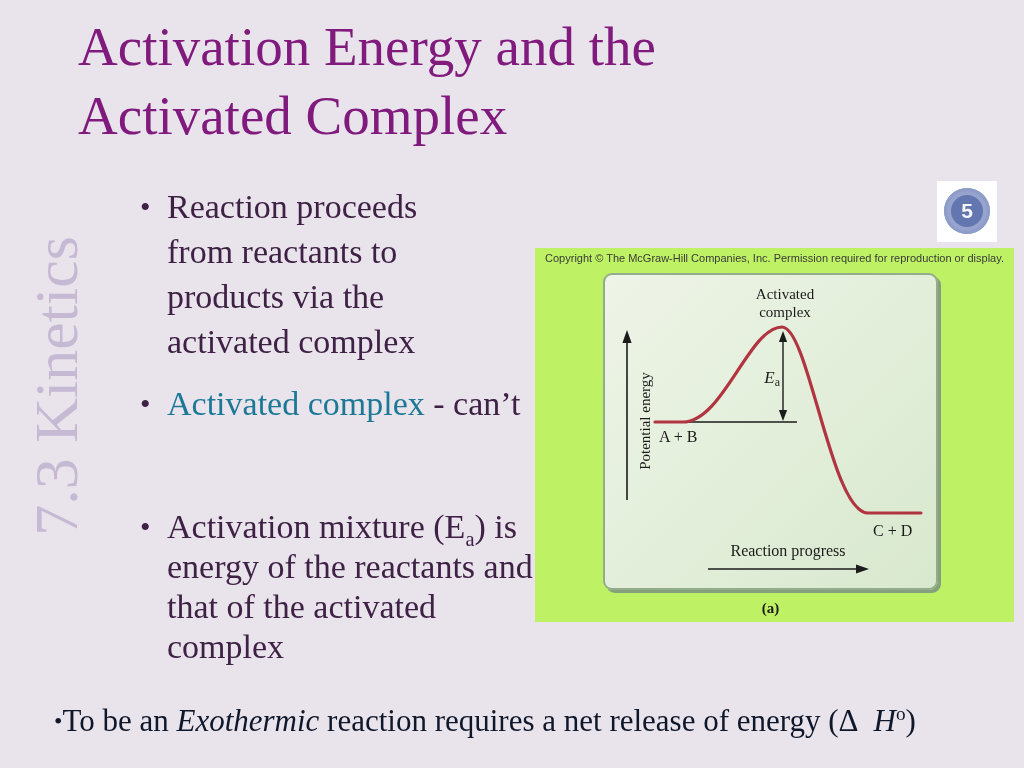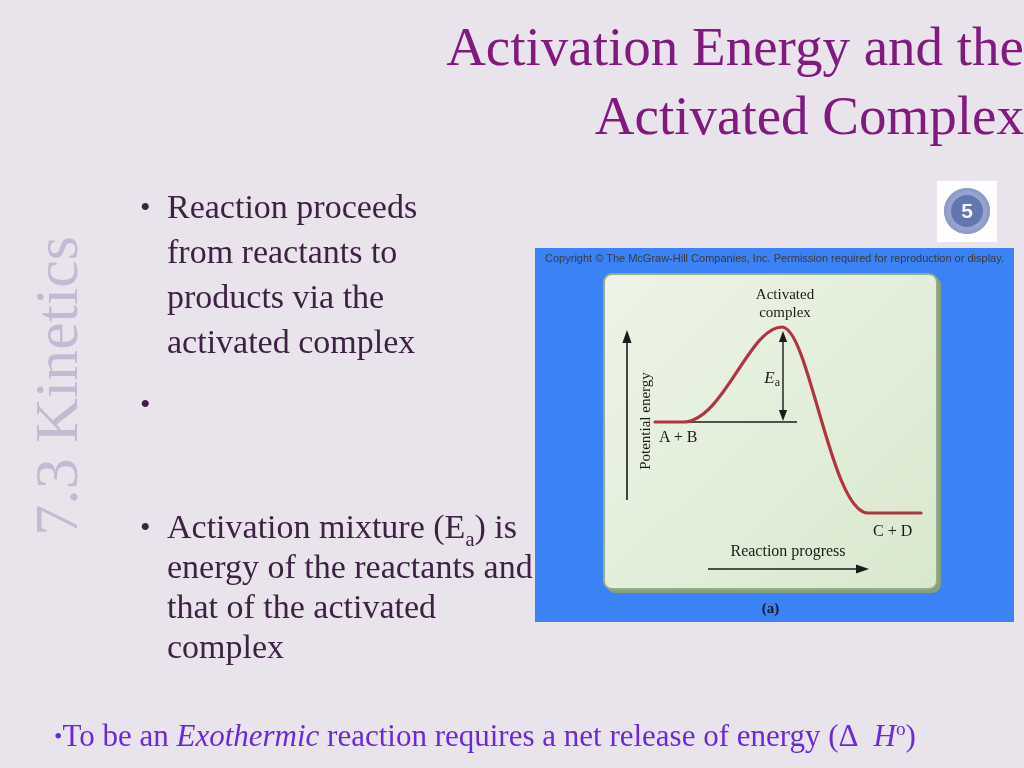--- a/index.html
+++ b/index.html
@@ -6,43 +6,43 @@
   body{width:1024px;height:768px;overflow:hidden;}
   .slide{
     position:relative;width:1024px;height:768px;
     background:#e9e4ec;
     font-family:"Liberation Serif", serif;
   }
   
   .title{
     position:absolute;top:12px;left:0;width:1024px;
     padding-left:78px;box-sizing:border-box;
-    text-align:right;color:#801a7d;
+    text-align:left;color:#801a7d;
     font-size:55px;line-height:69px;font-weight:400;
   }
   
   .sidebar{position:absolute;left:18px;top:232px;width:76px;height:308px;}
   .sidebar span{
     position:absolute;left:38px;top:154px;
     transform:translate(-50%,-50%) rotate(-90deg);
     white-space:nowrap;color:#c6b9d3;font-size:62px;
   }
   
   .bullet-block{position:absolute;left:140px;color:#3e2144;font-size:34px;}
   .bullet-block .marker{position:absolute;left:0;top:0;font-size:30px;}
   .bullet-block .lines{margin-left:27px;}
   .b1{top:184px;line-height:45px;}
   .b2{top:384px;line-height:40px;}
   .b3{top:507px;line-height:40px;}
   .teal{color:#1b7896;}
   .bullet-block sub{font-size:60%;line-height:0;}
   
   .footer{
-    position:absolute;left:54px;top:718px;width:970px;
-    color:#6d28d9;font-size:31px;white-space:nowrap;
+    position:absolute;left:54px;top:703px;width:970px;
+    color:#0f172a;font-size:31px;white-space:nowrap;
   }
   .footer .fbullet{font-size:24px;vertical-align:2px;}
   .footer i{font-style:italic;}
   .footer .hgap{margin-left:15px;}
   .footer sup{font-size:62%;line-height:0;}
   
   .badge{position:absolute;left:937px;top:181px;width:60px;height:61px;background:#ffffff;}
   .badge .c-outer{
     position:absolute;left:7px;top:7px;width:46px;height:46px;border-radius:50%;
     background:#96a4cd;box-shadow:inset 0 0 0 3px #8d9cc8;
@@ -51,21 +51,21 @@
     position:absolute;left:7px;top:7px;width:32px;height:32px;border-radius:50%;
     background:#6476af;
   }
   .badge .num{
     position:absolute;left:0;top:0;width:46px;height:46px;
     display:flex;align-items:center;justify-content:center;
     color:#f5f7fc;font-family:"Liberation Sans",sans-serif;
     font-size:21px;font-weight:bold;
   }
   
-  .figure{position:absolute;left:535px;top:248px;width:479px;height:374px;background:#3b82f6;}
+  .figure{position:absolute;left:535px;top:248px;width:479px;height:374px;background:#bef264;}
   .copyright{
     position:absolute;top:4px;left:0;width:100%;text-align:center;
     font-family:"Liberation Sans",sans-serif;font-size:11px;color:#3a3a3a;
     white-space:nowrap;
   }
   .panel{
     position:absolute;left:68px;top:25px;width:335px;height:317px;
     background:linear-gradient(135deg,#eef4e7 0%,#e2eed9 55%,#d8e8ce 100%);
     border:2px solid #93ad8a;border-radius:9px;
     box-shadow:3px 3px 0 #86a07e;
@@ -97,20 +97,21 @@
       <div>Reaction proceeds</div>
       <div>from reactants to</div>
       <div>products via the</div>
       <div>activated complex</div>
     </div>
   </div>
 
   <div class="bullet-block b2">
     <span class="marker">•</span>
     <div class="lines">
+      <div><span class="teal">Activated complex</span><span> - can’t</span></div>
     </div>
   </div>
 
   <div class="bullet-block b3">
     <span class="marker">•</span>
     <div class="lines">
       <div><span>Activation mixture (E</span><sub>a</sub><span>) is</span></div>
       <div>energy of the reactants and</div>
       <div>that of the activated</div>
       <div>complex</div>

